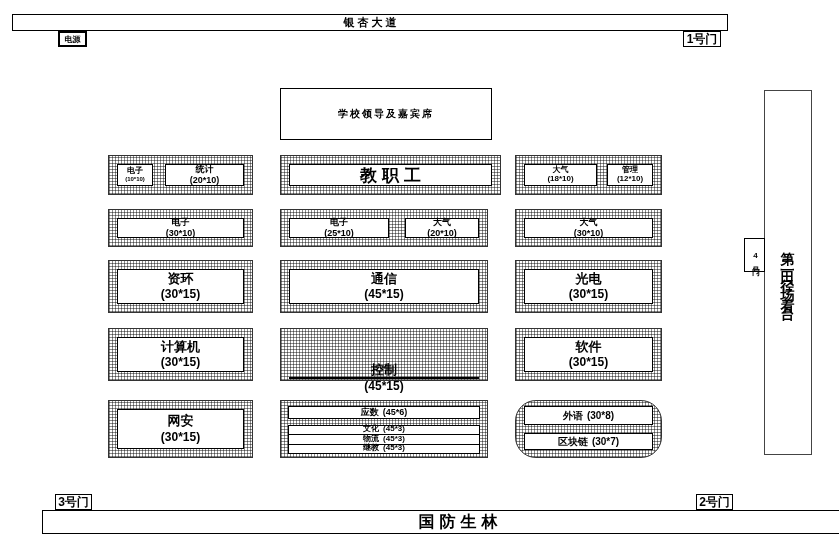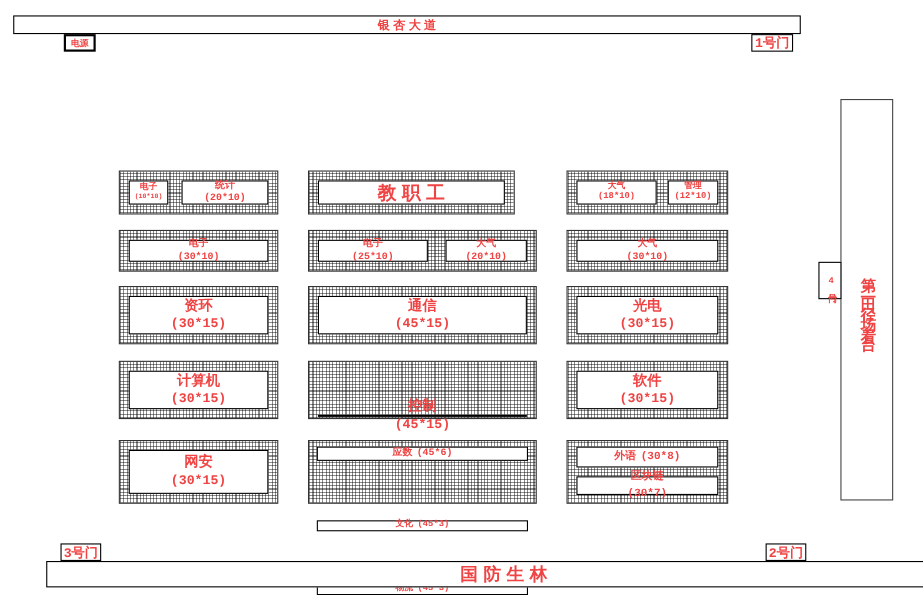--- a/index.html
+++ b/index.html
@@ -1,18 +1,18 @@
 <!DOCTYPE html>
 <html><head>
 <meta charset="utf-8">
 <style>
   html,body{margin:0;padding:0;background:#fff;}
   #stage{
     position:relative;width:839px;height:541px;background:#ffffff;
-    font-family:Liberation Mono, monospace;color:#ef4444;overflow:hidden;
+    font-family:Liberation Sans, sans-serif;color:#000000;overflow:hidden;
   }
   .abs{position:absolute;box-sizing:border-box;}
   .box{border:1px solid #000;background:#fff;}
   .center{display:flex;align-items:center;justify-content:center;}
   .hatch{
     border:1px solid #333;
     background-color:#fff;
     background-image:
       repeating-linear-gradient(0deg, rgba(0,0,0,0.45) 0px, rgba(0,0,0,0.45) 1px, transparent 1px, transparent 3px),
       repeating-linear-gradient(90deg, rgba(0,0,0,0.45) 0px, rgba(0,0,0,0.45) 1px, transparent 1px, transparent 3px);
@@ -49,41 +49,44 @@
 
   <div class="abs center" style="left:58px;top:31px;width:29px;height:16px;border:2px solid #000;background:#fff;font-weight:bold;font-size:8px;">
     <span>电源</span>
   </div>
 
   <div class="abs box center gate" style="left:683px;top:31px;width:38px;height:16px;">
     <span>1号门</span>
   </div>
 
 
+  <div class="abs box center" style="left:280px;top:88px;width:212px;height:52px;font-weight:bold;font-size:10px;letter-spacing:2px;">
+    <span>学校领导及嘉宾席</span>
+  </div>
 
   <div class="abs box center" style="left:764px;top:90px;width:48px;height:365px;border-color:#444;">
     <span class="vtext" style="font-size:14px;letter-spacing:9px;">第二田径场看台</span>
   </div>
 
   <div class="abs box center" style="left:744px;top:238px;width:21px;height:34px;">
     <span class="vtext" style="font-size:8px;">4号门</span>
   </div>
 
   <div class="abs hatch" style="left:108px;top:155px;width:145px;height:40px;gap:12px;">
     <div class="cell" style="width:36px;">
       <span class="name-xs">电子</span>
       <span class="size-xxs">(10*10)</span>
     </div>
     <div class="cell" style="flex:1;">
       <span class="name-sm">统计</span>
       <span class="size-sm">(20*10)</span>
     </div>
   </div>
 
-  <div class="abs hatch" style="left:280px;top:155px;width:188px;height:40px;text-align:right;">
+  <div class="abs hatch" style="left:280px;top:155px;width:221px;height:40px;text-align:right;">
     <div class="cell" style="flex:1;">
       <span class="staff">教职工</span>
     </div>
   </div>
 
   <div class="abs hatch" style="left:515px;top:155px;width:147px;height:40px;gap:10px;">
     <div class="cell" style="flex:1;">
       <span class="name-xs">大气</span>
       <span class="name-xs">(18*10)</span>
     </div>
@@ -160,45 +163,45 @@
     </div>
   </div>
 
   <div class="abs hatch" style="left:108px;top:400px;width:145px;height:58px;">
     <div class="cell" style="flex:1;">
       <span class="name-lg">网安</span>
       <span class="size-lg">(30*15)</span>
     </div>
   </div>
 
-  <div class="abs hatch" style="left:280px;top:400px;width:208px;height:58px;flex-direction:column;padding:5px 7px;gap:48px;">
+  <div class="abs hatch" style="left:280px;top:400px;width:208px;height:58px;flex-direction:column;padding:5px 7px;">
     <div class="cell inline-row" style="height:16px;flex-direction:row;">
       <span class="name-sm">应数</span>
       <span class="size-sm">(45*6)</span>
     </div>
     <div class="cell inline-row" style="height:10px;flex-direction:row;margin-top:6px;">
       <span class="name-xs">文化</span>
       <span class="name-xs">(45*3)</span>
     </div>
     <div class="cell inline-row" style="height:15px;margin-top:-1px;">
       <span class="name-xs">物流</span>
       <span class="name-xs">(45*3)</span>
     </div>
     <div class="cell inline-row" style="height:10px;flex-direction:row;margin-top:-1px;">
       <span class="name-xs">继教</span>
       <span class="name-xs">(45*3)</span>
     </div>
   </div>
 
-  <div class="abs hatch" style="left:515px;top:400px;width:147px;height:58px;flex-direction:column;padding:5px 8px;">
+  <div class="abs hatch" style="left:515px;top:400px;width:147px;height:58px;flex-direction:column;padding:5px 8px;border-radius:21px;">
     <div class="cell inline-row" style="height:19px;flex-direction:row;">
       <span class="name-sm" style="font-size:10px;">外语</span>
       <span class="size-sm" style="font-size:10px;">(30*8)</span>
     </div>
-    <div class="cell inline-row" style="height:17px;flex-direction:column;margin-top:8px;">
+    <div class="cell inline-row" style="height:17px;flex-direction:row;margin-top:8px;">
       <span class="name-sm" style="font-size:10px;">区块链</span>
       <span class="size-sm" style="font-size:10px;">(30*7)</span>
     </div>
   </div>
 
   <div class="abs box center gate" style="left:55px;top:494px;width:37px;height:16px;">
     <span>3号门</span>
   </div>
 
   <div class="abs box center gate" style="left:696px;top:494px;width:37px;height:16px;">

